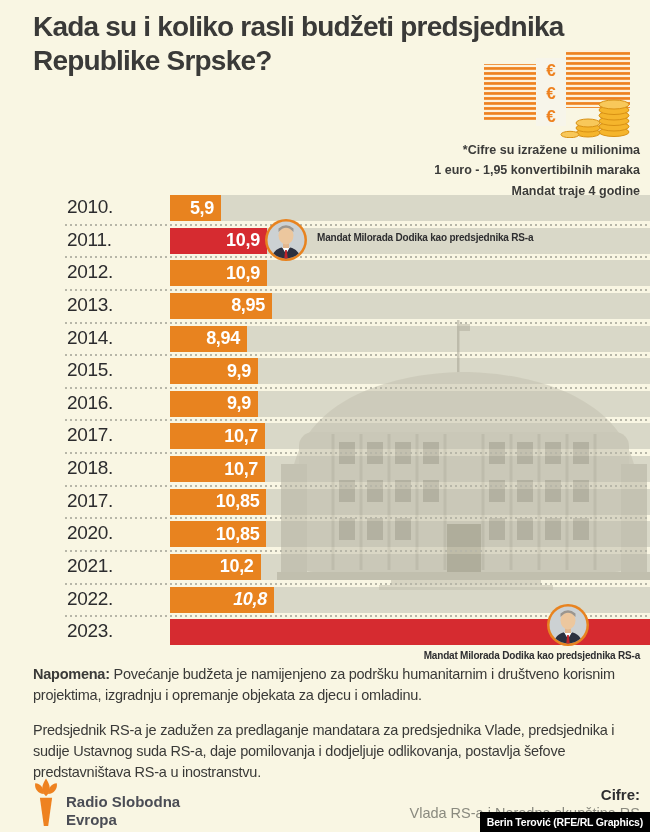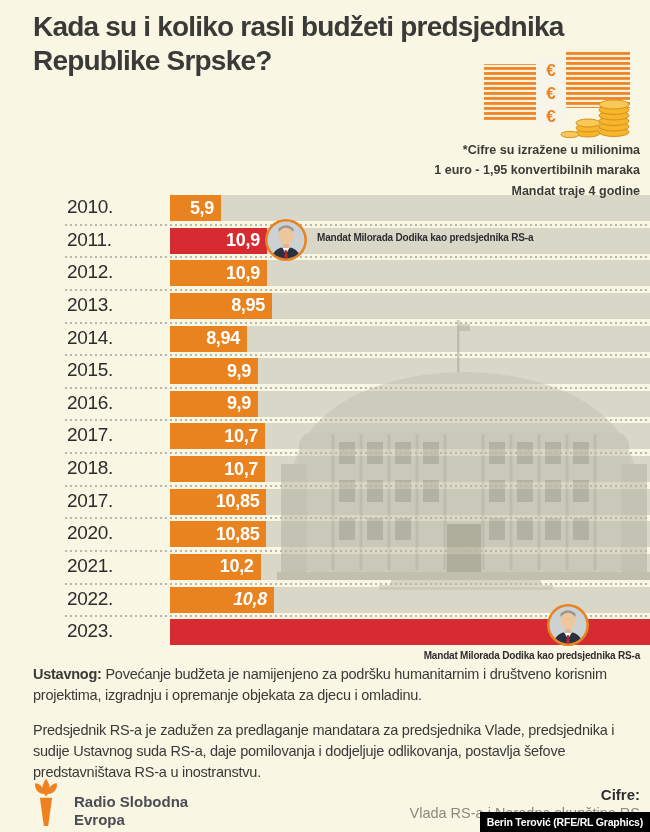--- a/index.html
+++ b/index.html
@@ -33,21 +33,21 @@
   .avatar{position:absolute;z-index:5;}
   .annot{position:absolute;z-index:4;font-weight:bold;font-size:10px;color:#2e2e30;
          white-space:nowrap;letter-spacing:-0.2px;}
   .building{position:absolute;left:240px;top:122px;z-index:1;opacity:0.5;pointer-events:none;}
   
   .notes{position:absolute;left:33px;top:664px;width:590px;color:#3a3a38;
          font-size:14.5px;line-height:1.45;letter-spacing:-0.25px;z-index:6;}
   .notes p{margin:0 0 14px 0;}
   .notes b{font-weight:bold;}
   
-  .logo{position:absolute;left:30px;top:776px;display:flex;gap:12px;z-index:6;}
+  .logo{position:absolute;left:30px;top:776px;display:flex;gap:4px;z-index:6;}
   .logo-text{margin-top:17px;font-weight:bold;font-size:15px;color:#4b4d55;line-height:1.18;}
   .source{position:absolute;right:10px;top:786px;text-align:right;z-index:6;}
   .source-label{font-weight:bold;font-size:15px;color:#2e2e30;}
   .source-text{font-size:14.5px;color:#8a8a7f;margin-top:2px;white-space:nowrap;}
   .credit{position:absolute;right:0;top:812px;background:#000000;color:#ffffff;
           font-weight:bold;font-size:10.5px;letter-spacing:-0.2px;
           padding:4px 7px 6px 7px;white-space:nowrap;z-index:10;}
 </style>
 </head>
 <body>
@@ -282,21 +282,21 @@
           </div>
           <svg width="42" height="42" class="avatar" style="left: 482px; top: -12px;">
             <use href="#avatar-sym"></use>
           </svg>
           <div class="annot" style="right: 0px; top: 34px;">Mandat Milorada Dodika kao predsjednika RS-a</div>
         </div>
       </div>
   </div>
 
   <div class="notes">
-    <p><b>Ustavnog:</b><span> Povećanje budžeta je namijenjeno za podršku humanitarnim i društveno korisnim projektima, izgradnju i opremanje objekata za djecu i omladinu.</span></p>
+    <p><b>Napomena:</b><span> Povećanje budžeta je namijenjeno za podršku humanitarnim i društveno korisnim projektima, izgradnju i opremanje objekata za djecu i omladinu.</span></p>
     <p>Predsjednik RS-a je zadužen za predlaganje mandatara za predsjednika Vlade, predsjednika i sudije Ustavnog suda RS-a, daje pomilovanja i dodjeljuje odlikovanja, postavlja šefove predstavništava RS-a u inostranstvu.</p>
   </div>
 
   <div class="logo">
     <svg width="32" height="52" viewBox="0 0 34 52">
       <g fill="#ee8220">
         <path d="M17 1 C12.5 8 11 13.5 17 20 C23 13.5 21.5 8 17 1 Z"></path>
         <path d="M5.5 6 C11.5 6.5 14.5 11 14.8 17.5 C8.5 17 4.5 12 5.5 6 Z"></path>
         <path d="M28.5 6 C22.5 6.5 19.5 11 19.2 17.5 C25.5 17 29.5 12 28.5 6 Z"></path>
         <path d="M10.5 21.5 L23.5 21.5 L19.3 51.5 L14.7 51.5 Z"></path>

